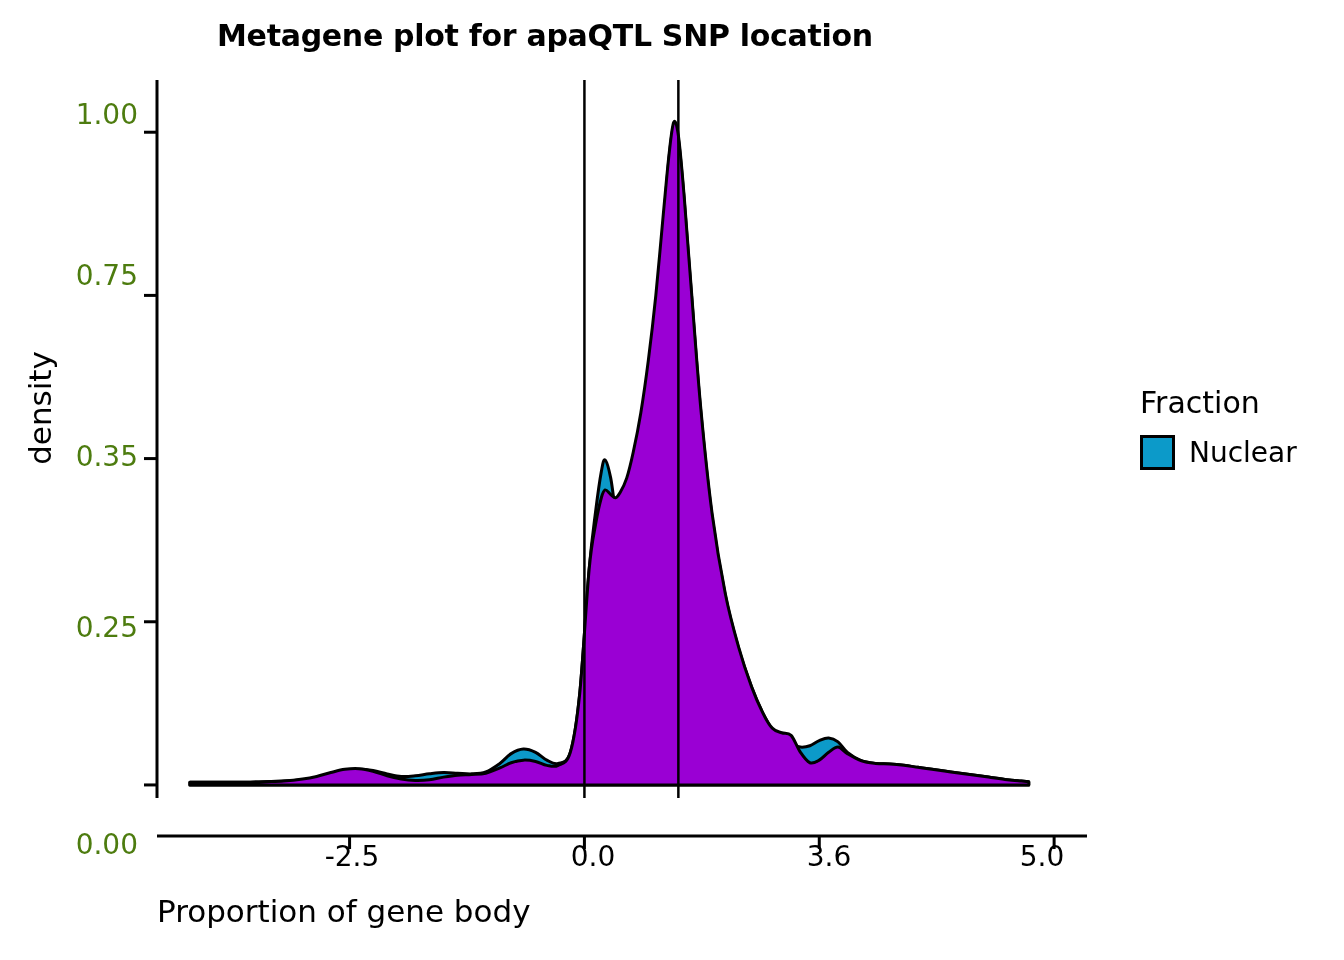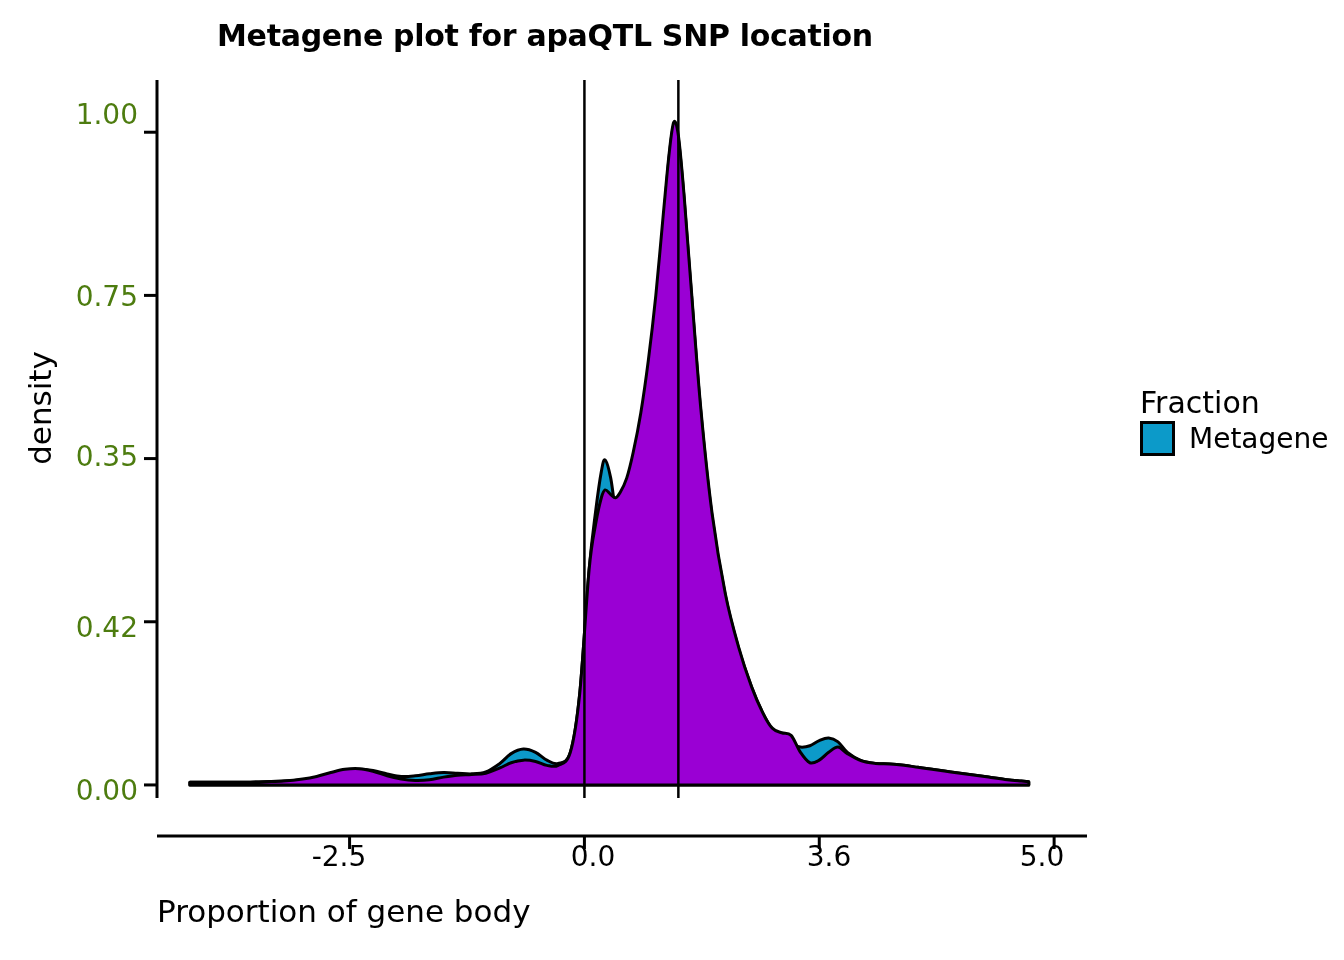--- a/index.html
+++ b/index.html
@@ -49,47 +49,47 @@
   #panel{
     position:absolute;left:157px;top:80px;
     width:930px;height:718px;
     background:#ffffff;
   }
   #plot-svg{display:block;}
 
   
   #legend{position:absolute;left:1140px;top:385px;width:200px;}
   #legend-title{
-    font-size:30px;color:#000;white-space:nowrap;
+    font-size:30px;color:#000;margin-bottom:14px;white-space:nowrap;
   }
   .legend-row{display:flex;align-items:center;height:37px;}
   .legend-key{
     width:35px;height:35px;box-sizing:border-box;
     border:3px solid #000;flex:0 0 auto;
   }
   .legend-label{font-size:28px;color:#000;margin-left:14px;white-space:nowrap;}
 </style>
 </head>
 <body>
 
 <div id="page">
 
   <div id="plot-title">Metagene plot for apaQTL SNP location</div>
 
   <div id="y-axis-title">density</div>
 
   <div id="y-labels">
     <div class="ytick-label" style="top:101px">1.00</div>
-    <div class="ytick-label" style="top:283px">0.75</div>
+    <div class="ytick-label" style="top:262px">0.75</div>
     <div class="ytick-label" style="top:443px">0.35</div>
-    <div class="ytick-label" style="top:614px">0.42</div>
-    <div class="ytick-label" style="top:777px">0.00</div>
+    <div class="ytick-label" style="top:614px">0.25</div>
+    <div class="ytick-label" style="top:831px">0.00</div>
   </div>
 
-  <div class="xtick-label" style="left:279px">-2.5</div>
+  <div class="xtick-label" style="left:292px">-2.5</div>
   <div class="xtick-label" style="left:533px">0.0</div>
   <div class="xtick-label" style="left:769px">3.6</div>
   <div class="xtick-label" style="left:982px">5.0</div>
 
   <div id="x-axis-title">Proportion of gene body</div>
 
   <div id="panel">
     <svg id="plot-svg" width="930" height="718" viewBox="0 0 930 718">
       <g id="series-layer">
           <path d="M32.88,702.33C36.01,702.33 45.40,702.33 51.67,702.33C57.93,702.33 64.19,702.33 70.45,702.33C76.72,702.33 82.98,702.44 89.24,702.33C95.51,702.23 101.77,701.90 108.03,701.68C114.29,701.46 120.56,701.36 126.82,701.03C133.08,700.70 140.13,700.27 145.61,699.72C151.09,699.18 155.00,698.64 159.70,697.77C164.39,696.90 169.09,695.59 173.79,694.50C178.48,693.41 183.18,692.11 187.88,691.24C192.58,690.37 197.27,689.39 201.97,689.28C206.67,689.17 211.36,689.82 216.06,690.59C220.76,691.35 225.45,692.87 230.15,693.85C234.85,694.83 239.55,696.13 244.24,696.46C248.94,696.79 253.64,696.24 258.33,695.81C263.03,695.37 267.73,694.39 272.42,693.85C277.12,693.31 281.82,692.65 286.52,692.54C291.21,692.43 295.91,692.98 300.61,693.20C305.30,693.41 310.00,694.07 314.70,693.85C319.39,693.63 324.09,693.63 328.79,691.89C333.48,690.15 338.65,686.45 342.88,683.41C347.11,680.36 350.24,676.01 354.15,673.61C358.07,671.22 362.29,669.26 366.36,669.05C370.43,668.83 374.66,670.46 378.58,672.31C382.49,674.16 386.09,678.29 389.85,680.14C393.61,681.99 397.21,684.71 401.12,683.41C405.04,682.10 409.73,683.95 413.33,672.31C416.93,660.67 419.60,644.02 422.73,613.56C425.86,583.10 429.46,520.01 432.12,489.55C434.78,459.08 436.66,447.12 438.70,430.80C440.73,414.48 442.77,400.12 444.33,391.64C445.90,383.15 446.53,378.80 448.09,379.89C449.66,380.98 452.01,389.68 453.73,398.16C455.45,406.65 456.86,421.88 458.42,430.80C459.99,439.72 461.24,449.51 463.12,451.69C465.00,453.86 467.51,450.60 469.70,443.85C471.89,437.11 473.92,424.27 476.27,411.22C478.62,398.16 481.28,382.93 483.79,365.53C486.29,348.12 488.80,328.54 491.30,306.78C493.81,285.02 496.31,262.18 498.82,234.98C501.32,207.78 504.14,169.71 506.33,143.60C508.53,117.49 510.25,94.65 511.97,78.33C513.69,62.01 515.10,48.95 516.67,45.69C518.23,42.43 519.64,46.78 521.36,58.75C523.09,70.71 524.81,91.38 527.00,117.49C529.19,143.60 531.70,179.50 534.52,215.40C537.33,251.30 540.46,295.90 543.91,332.89C547.35,369.88 551.11,406.87 555.18,437.33C559.25,467.79 563.95,493.90 568.33,515.65C572.72,537.41 577.10,552.64 581.48,567.87C585.87,583.10 590.57,596.16 594.64,607.04C598.71,617.92 602.46,626.07 605.91,633.15C609.35,640.22 612.17,645.11 615.30,649.46C618.43,653.82 621.57,656.75 624.70,659.25C627.83,661.76 630.96,663.17 634.09,664.48C637.22,665.78 640.35,666.87 643.48,667.09C646.62,667.30 649.75,666.87 652.88,665.78C656.01,664.69 659.14,661.87 662.27,660.56C665.40,659.25 668.54,657.73 671.67,657.95C674.80,658.17 677.93,659.47 681.06,661.87C684.19,664.26 686.54,669.15 690.45,672.31C694.37,675.46 699.85,678.95 704.55,680.79C709.24,682.64 713.94,682.86 718.64,683.41C723.33,683.95 728.03,683.73 732.73,684.06C737.42,684.38 742.12,684.82 746.82,685.36C751.52,685.91 756.21,686.67 760.91,687.32C765.61,687.97 769.52,688.52 775.00,689.28C780.48,690.04 787.53,691.02 793.79,691.89C800.05,692.76 806.31,693.63 812.58,694.50C818.84,695.37 825.10,696.24 831.36,697.11C837.63,697.98 844.67,699.07 850.15,699.72C855.63,700.38 860.64,700.70 864.24,701.03C867.84,701.36 870.51,701.57 871.76,701.68 L871.76,704.95 L32.88,704.95 Z" fill="#0C9AC9" stroke="#000000" stroke-width="3" stroke-linejoin="round"></path>
@@ -115,17 +115,17 @@
         <line x1="584.4242424242425" y1="836" x2="584.4242424242425" y2="849" stroke="#000000" stroke-width="3"></line>
         <line x1="819.2727272727273" y1="836" x2="819.2727272727273" y2="849" stroke="#000000" stroke-width="3"></line>
         <line x1="1054.1212121212125" y1="836" x2="1054.1212121212125" y2="849" stroke="#000000" stroke-width="3"></line>
       </g>
   </svg>
 
   <div id="legend">
     <div id="legend-title">Fraction</div>
     <div class="legend-row">
       <span class="legend-key" style="background: rgb(12, 154, 201);"></span>
-      <span class="legend-label">Metagene</span>
+      <span class="legend-label">Nuclear</span>
     </div>
   </div>
 
 </div>
 
 </body></html>

